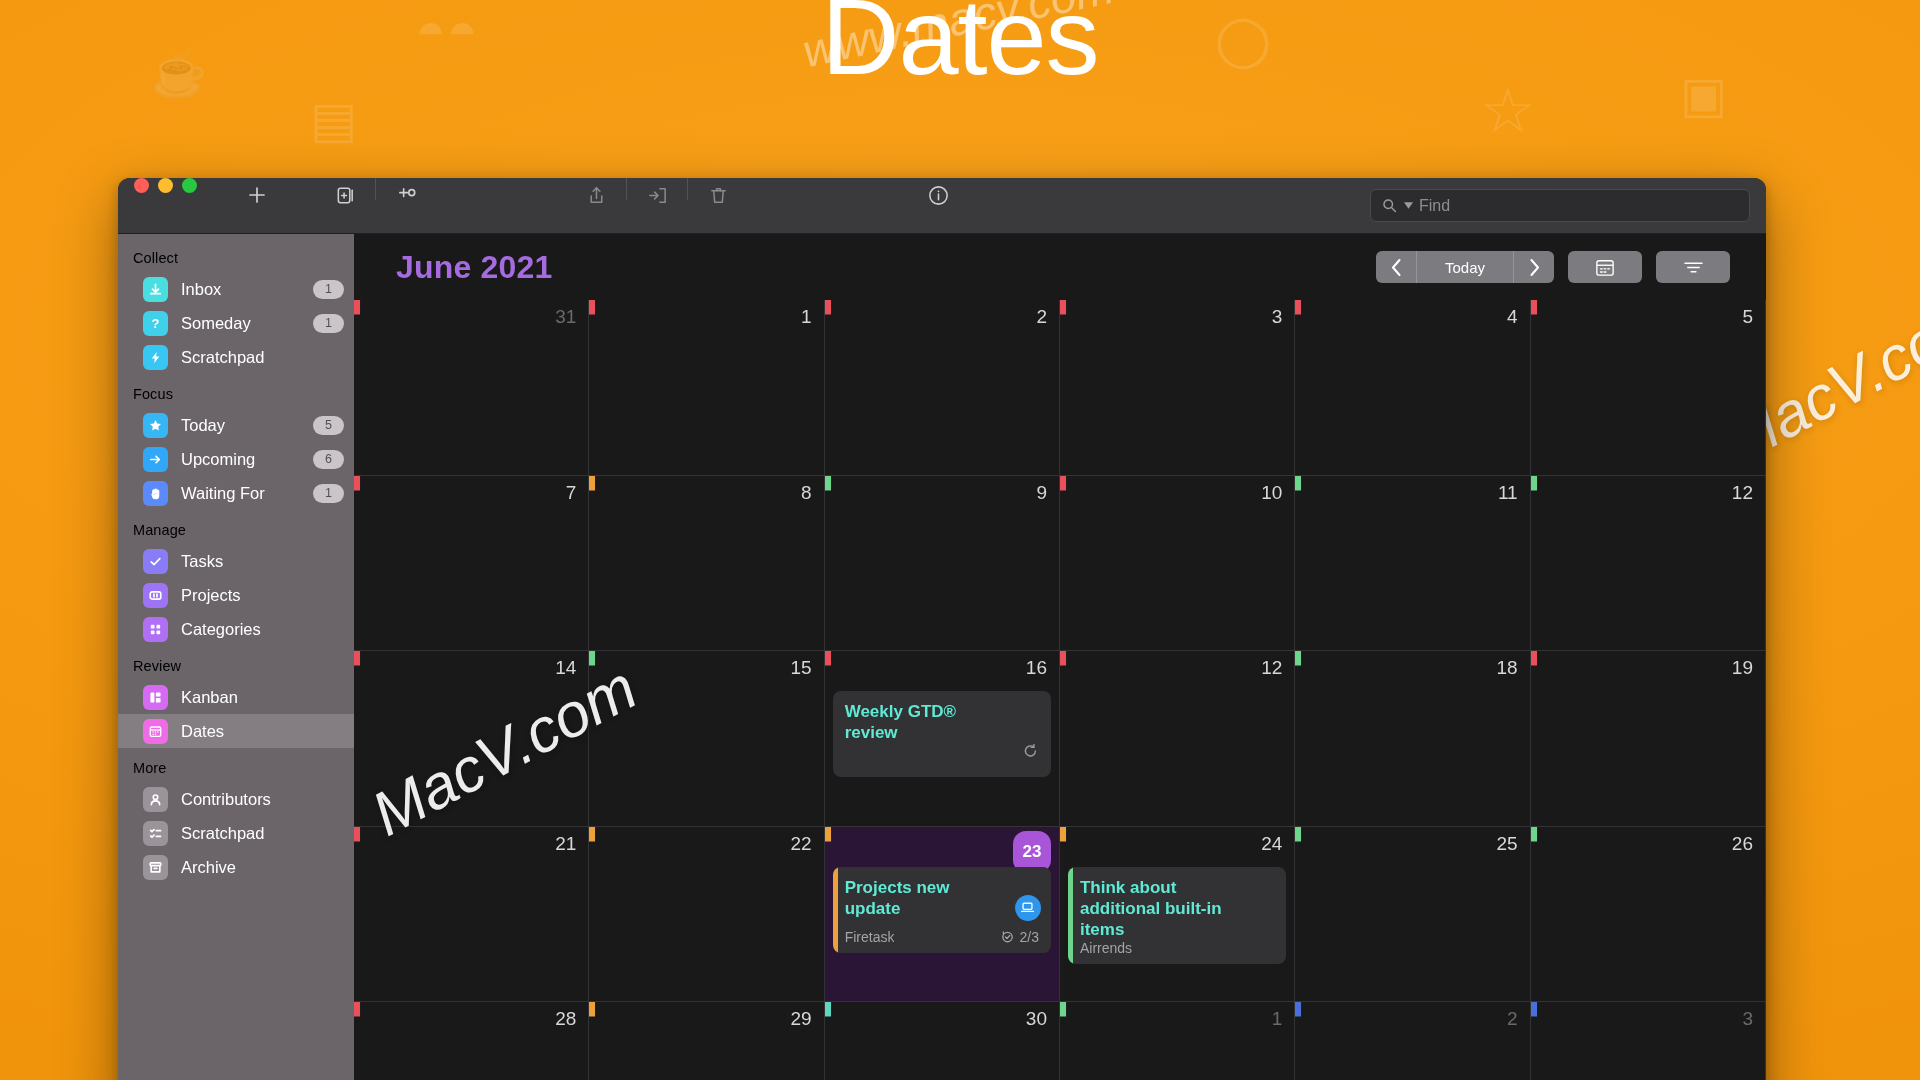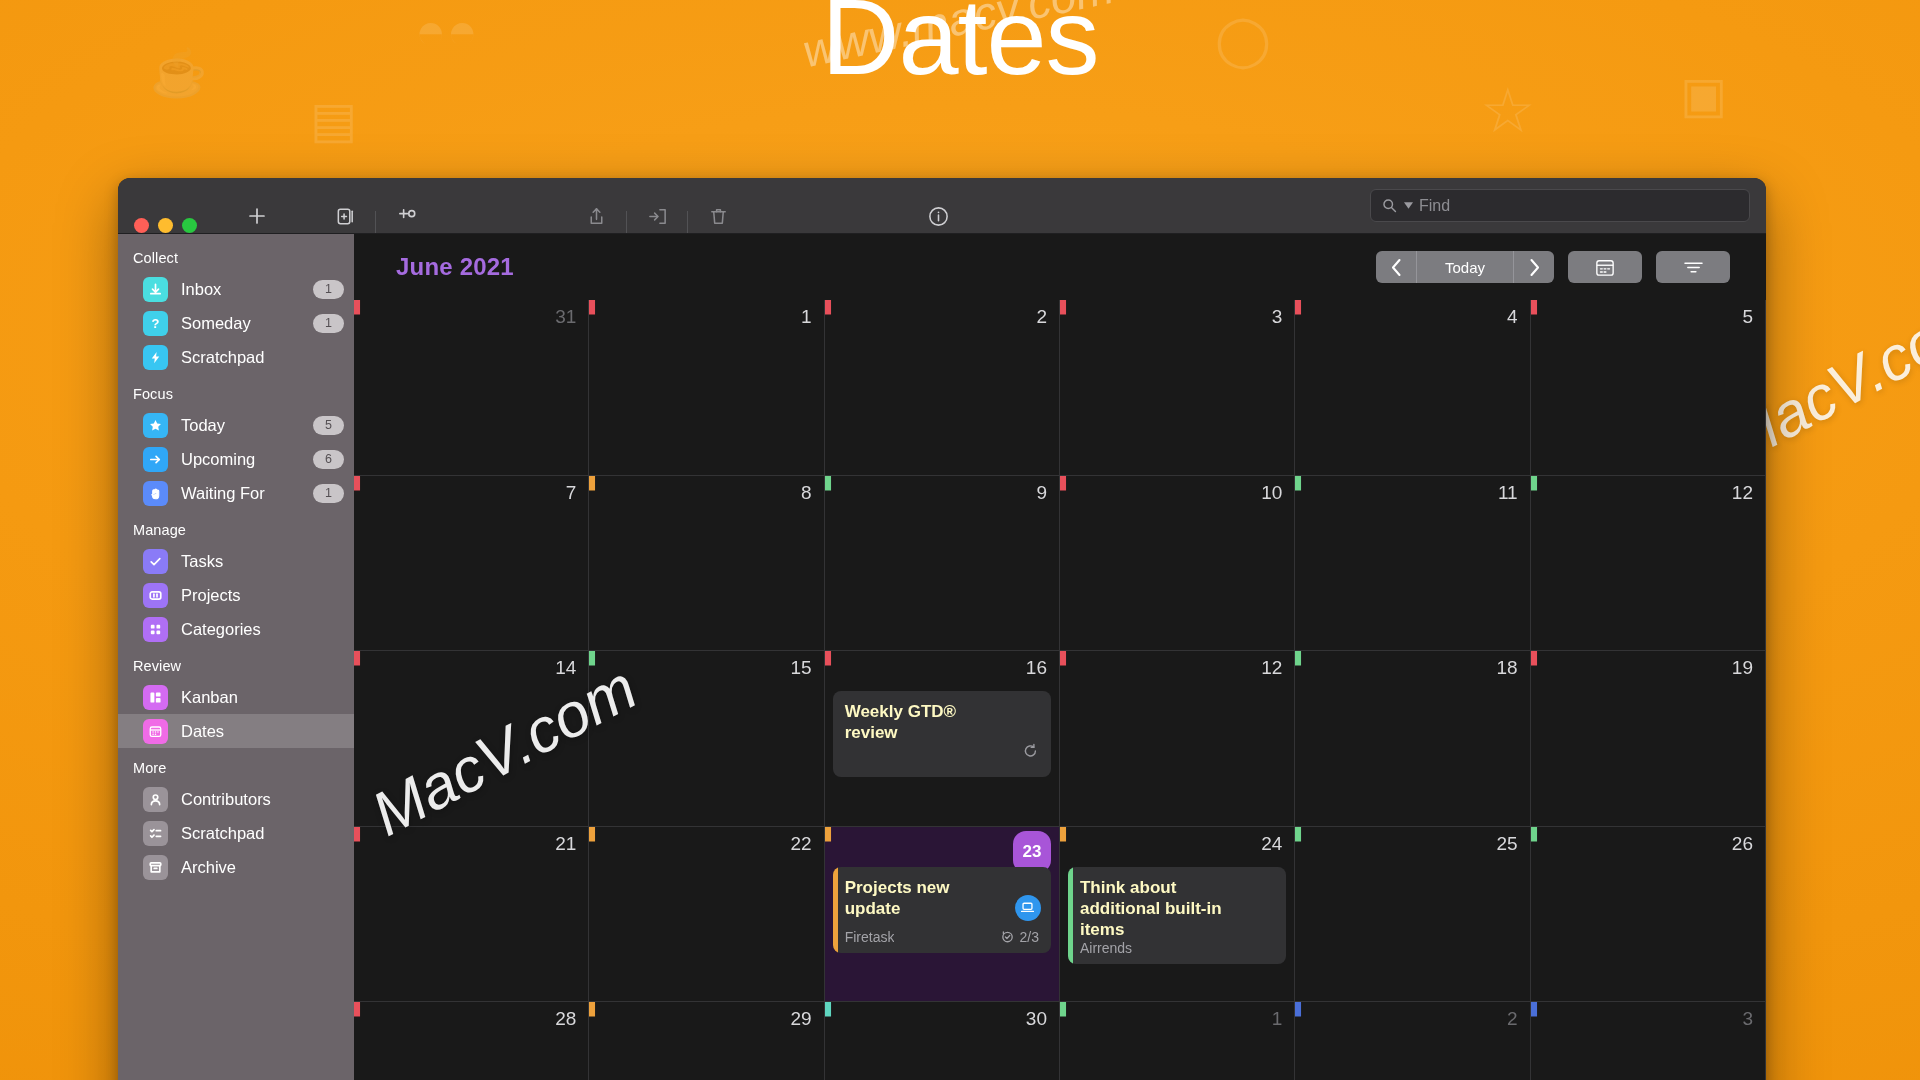--- a/index.html
+++ b/index.html
@@ -86,21 +86,21 @@
     display: flex;
     flex-direction: column;
   }
 
   
   .toolbar {
     height: 56px;
     flex: 0 0 56px;
     background: #3a393b;
     display: flex;
-    align-items: flex-end;
+    align-items: flex-start;
     padding: 0 16px;
     position: relative;
     border-bottom: 1px solid #1f1f21;
   }
   .traffic { display: flex; gap: 9px; align-items: center; margin-right: 40px; }
   .dot { width: 15px; height: 15px; border-radius: 50%; }
   .dot.red    { background: #FF5F57; }
   .dot.yellow { background: #FEBC2E; }
   .dot.green  { background: #28C840; }
 
@@ -135,21 +135,21 @@
 
   
   .sidebar {
     width: 236px;
     flex: 0 0 236px;
     background: #6b6469;
     padding-top: 14px;
     overflow: hidden;
   }
   .sb-section {
-    color: #ffffff;
+    color: #000000;
     font-size: 14.5px;
     padding: 12px 0 6px 15px;
     letter-spacing: .1px;
   }
   .sb-section.first { padding-top: 2px; }
   .sb-item {
     height: 34px;
     display: flex;
     align-items: center;
     padding: 0 10px 0 25px;
@@ -195,21 +195,21 @@
   }
   .cal-head {
     height: 66px;
     flex: 0 0 66px;
     display: flex;
     align-items: center;
     padding: 0 36px 0 42px;
   }
   .cal-title {
     color: #a56bdf;
-    font-size: 24px;
+    font-size: 32px;
     font-weight: 700;
     letter-spacing: .2px;
   }
   .cal-head-right { margin-left: auto; display: flex; align-items: center; gap: 14px; }
   .seg {
     height: 32px;
     background: #7c7c80;
     border-radius: 6px;
     display: flex;
     align-items: stretch;
@@ -301,21 +301,21 @@
   }
   .card.stripe::before {
     content: "";
     position: absolute;
     left: 0; top: 0; bottom: 0;
     width: 5px;
   }
   .card.stripe-orange::before { background: #eda13c; }
   .card.stripe-green::before  { background: #6fd48c; }
   .card-title {
-    color: #fef9c3;
+    color: #5eead4;
     font-size: 17px;
     font-weight: 600;
     line-height: 1.24;
     padding-right: 34px;
   }
   .card-meta {
     margin-top: auto;
     display: flex;
     align-items: center;
     color: #a3a3a8;

